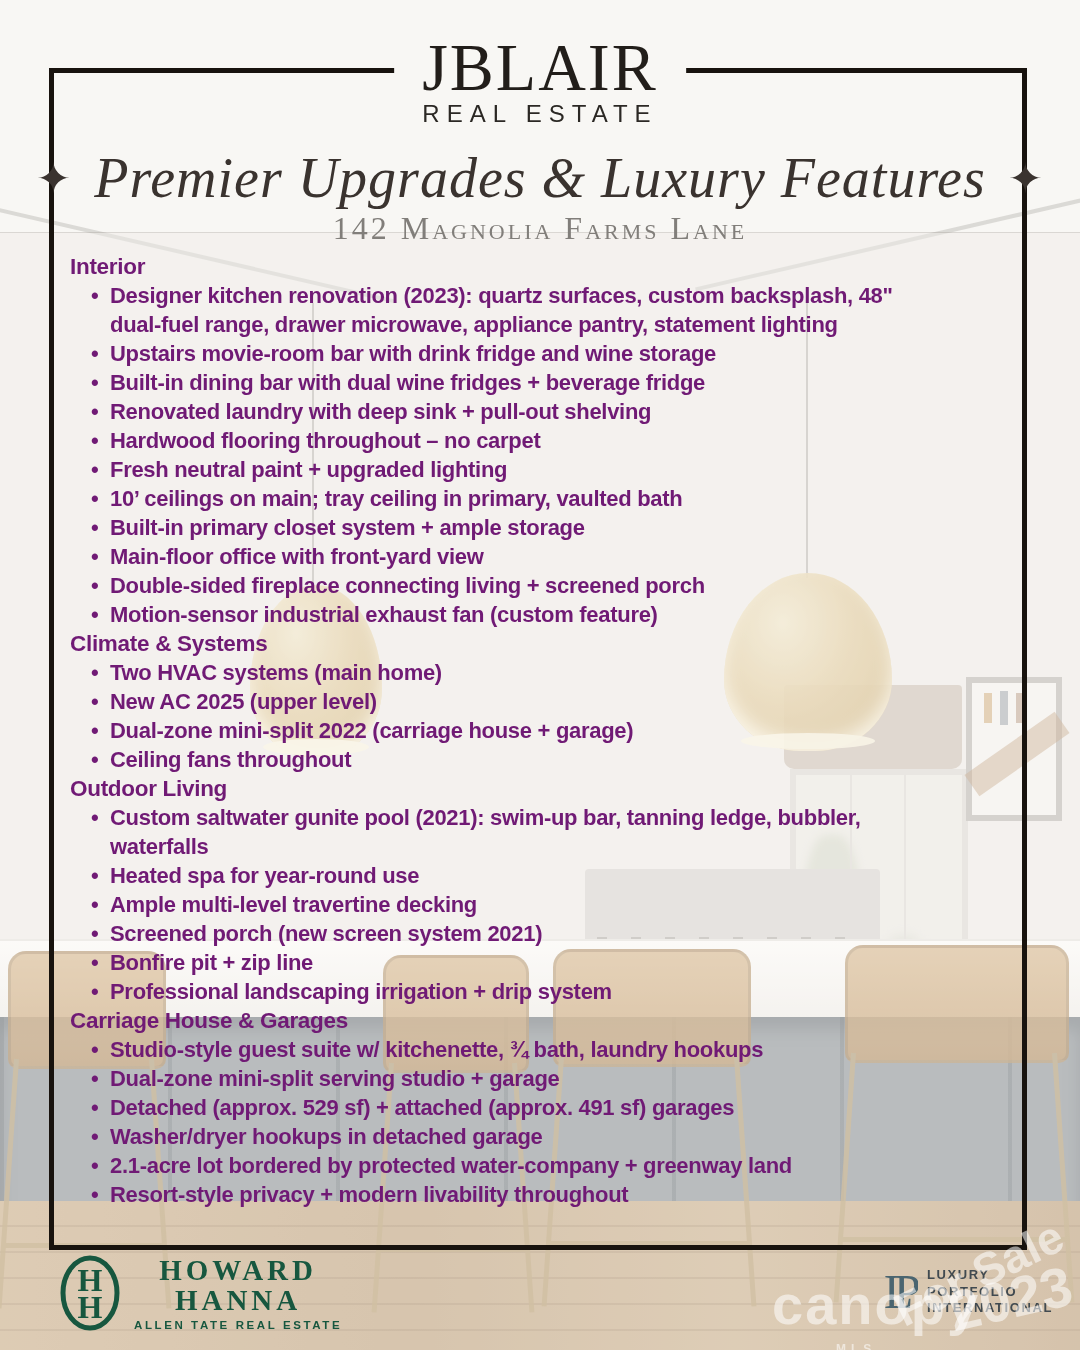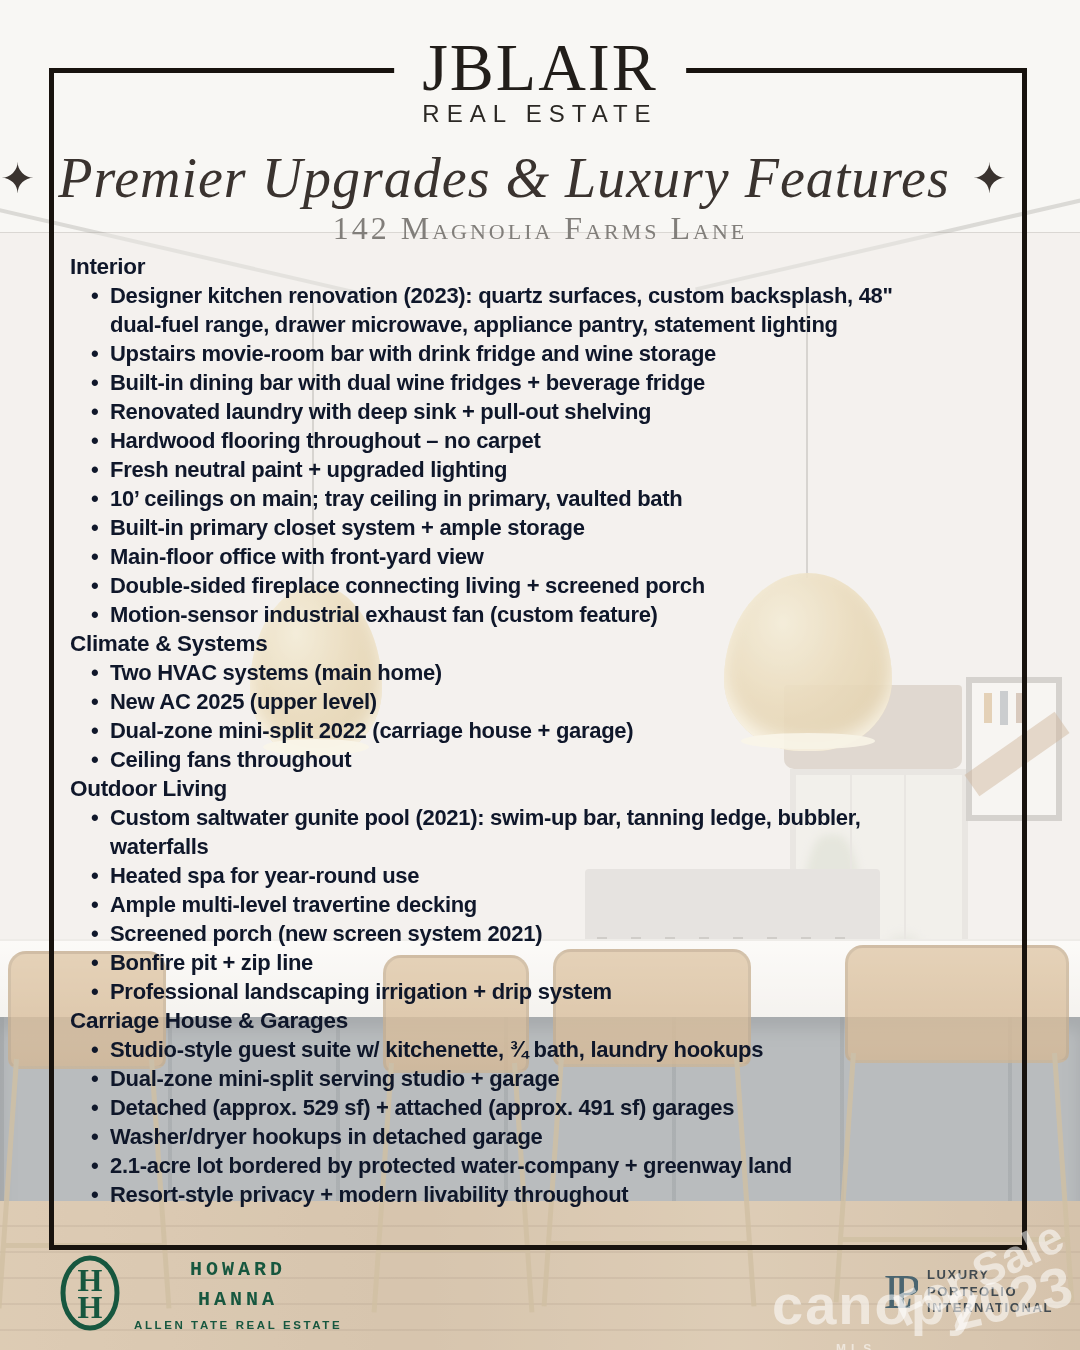--- a/index.html
+++ b/index.html
@@ -67,45 +67,45 @@
 
   
   .frame{position:absolute;left:49px;top:68px;width:978px;height:1182px;
          border:5px solid #18130e;box-sizing:border-box;z-index:1;}
   .logo-block{position:absolute;left:50%;top:34px;transform:translateX(-50%);
               background:#f8f7f4;padding:0 28px;text-align:center;z-index:2;}
   .logo-main{font-family:"Liberation Serif",serif;font-size:66px;line-height:66px;
              letter-spacing:2px;color:#221e1a;transform:scaleY(1.04);}
   .logo-sub{font-size:24px;letter-spacing:7px;color:#2b2824;margin-top:0;}
 
-  .title-row{position:absolute;left:0;top:146px;width:1080px;text-align:left;z-index:2;
+  .title-row{position:absolute;left:0;top:146px;width:1080px;text-align:center;z-index:2;
              color:#3a332f;white-space:nowrap;}
   .title-text{font-family:"Liberation Serif",serif;font-style:italic;font-size:56px;
               letter-spacing:1px;}
   .diamond{font-style:normal;font-size:42px;position:relative;top:-4px;}
   .diamond.left{margin-right:22px;}
   .diamond.right{margin-left:22px;}
   .subtitle{position:absolute;left:0;top:210px;width:1080px;text-align:center;z-index:2;
             font-family:"Liberation Serif",serif;font-variant:small-caps;font-size:32px;
             letter-spacing:3px;color:#817e7a;}
 
   
   .content{position:absolute;left:70px;top:252px;width:940px;z-index:2;
            font-weight:bold;font-size:22px;line-height:29px;letter-spacing:-0.3px;
-           color:#0f172a;}
+           color:#701a75;}
   .section h3{margin:0;font-size:22.5px;line-height:29px;font-weight:bold;letter-spacing:-0.3px;}
   .section ul{margin:0;padding:0;list-style:none;}
   .section li{position:relative;padding-left:40px;}
   .section li::before{content:"\2022";position:absolute;left:21px;top:0;}
   .section .line{white-space:nowrap;height:29px;}
 
   
   .hh-logo{position:absolute;left:58px;top:1254px;display:flex;align-items:center;z-index:2;}
   .hh-text{margin-left:12px;text-align:center;color:#17573f;}
-  .hh-name{font-family:Liberation Mono, monospace;font-weight:bold;font-size:20px;
+  .hh-name{font-family:Liberation Serif, serif;font-weight:bold;font-size:29px;
            line-height:30px;letter-spacing:4px;}
   .hh-tagline{font-size:11.5px;letter-spacing:2.6px;margin-top:4px;font-weight:bold;}
   .lp-logo{position:absolute;left:882px;top:1264px;display:flex;align-items:flex-start;z-index:2;}
   .lp-text{margin-left:9px;color:#414a50;font-size:13px;font-weight:bold;
            letter-spacing:1.6px;line-height:16.5px;padding-top:3px;}
 
   
   .wm{position:absolute;color:rgba(255,255,255,.55);font-weight:bold;z-index:6;white-space:nowrap;}
   .wm-forsale{left:888px;top:1246px;font-size:46px;transform:rotate(-26deg);}
   .wm-canopy{left:772px;top:1272px;font-size:56px;letter-spacing:2px;}

